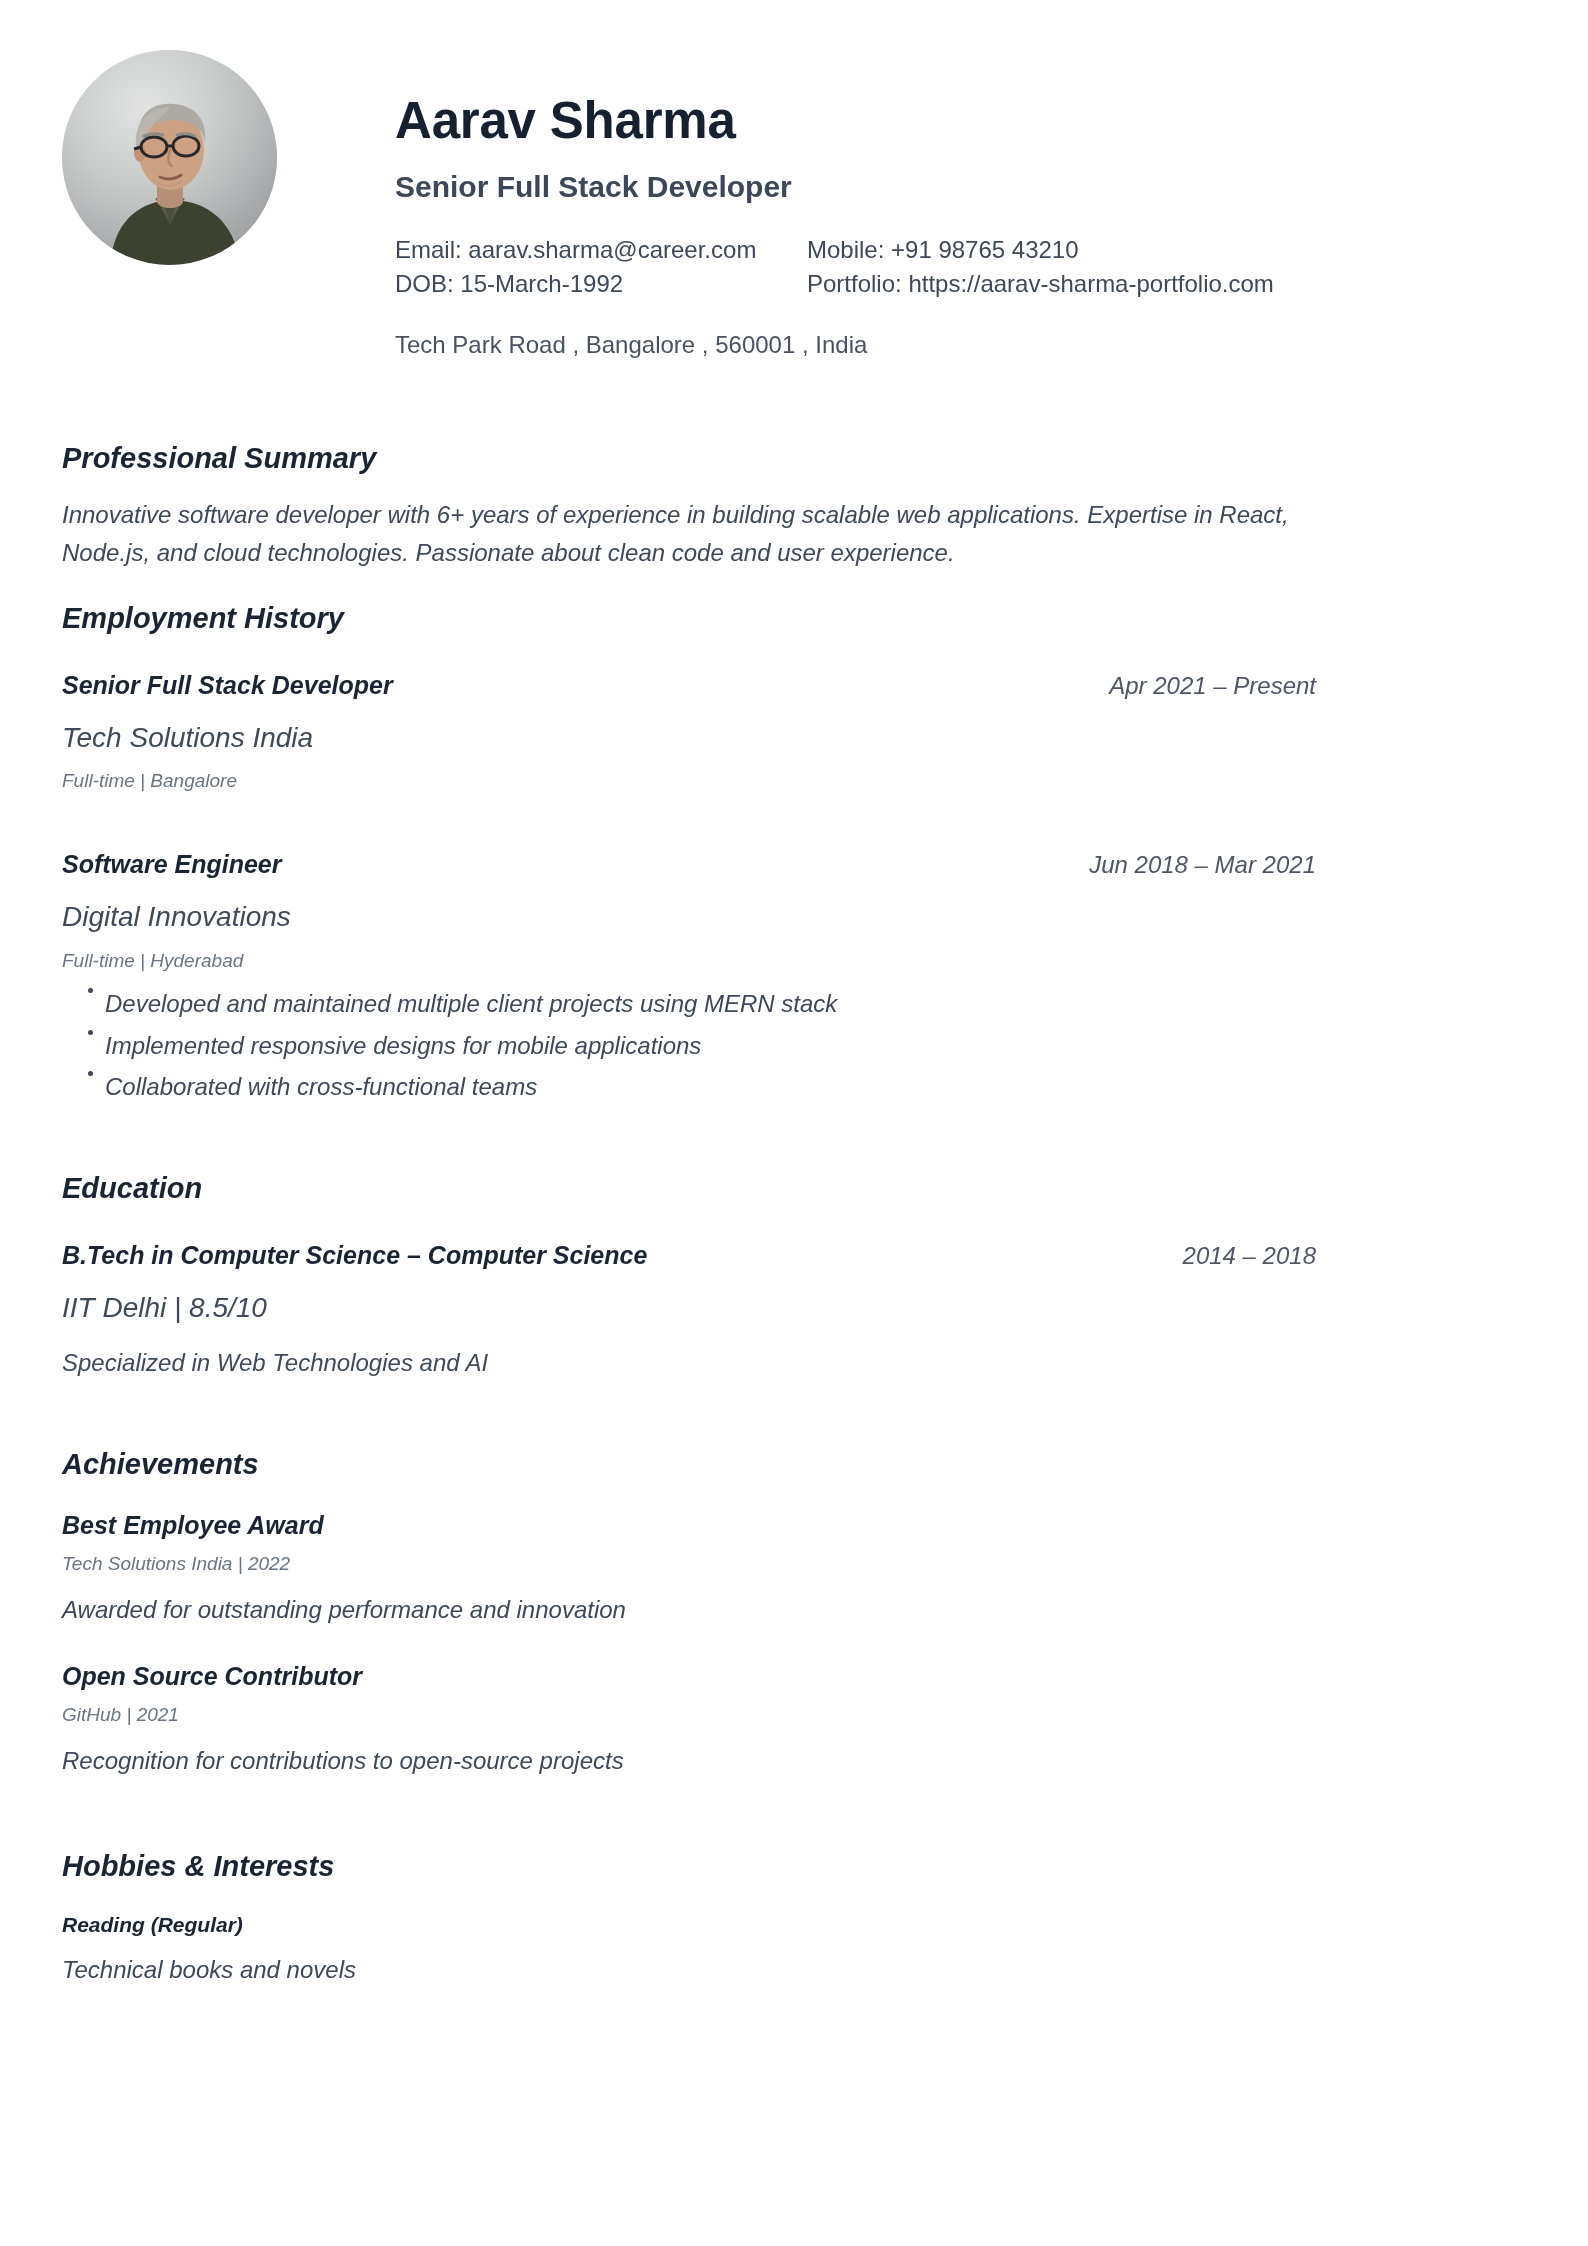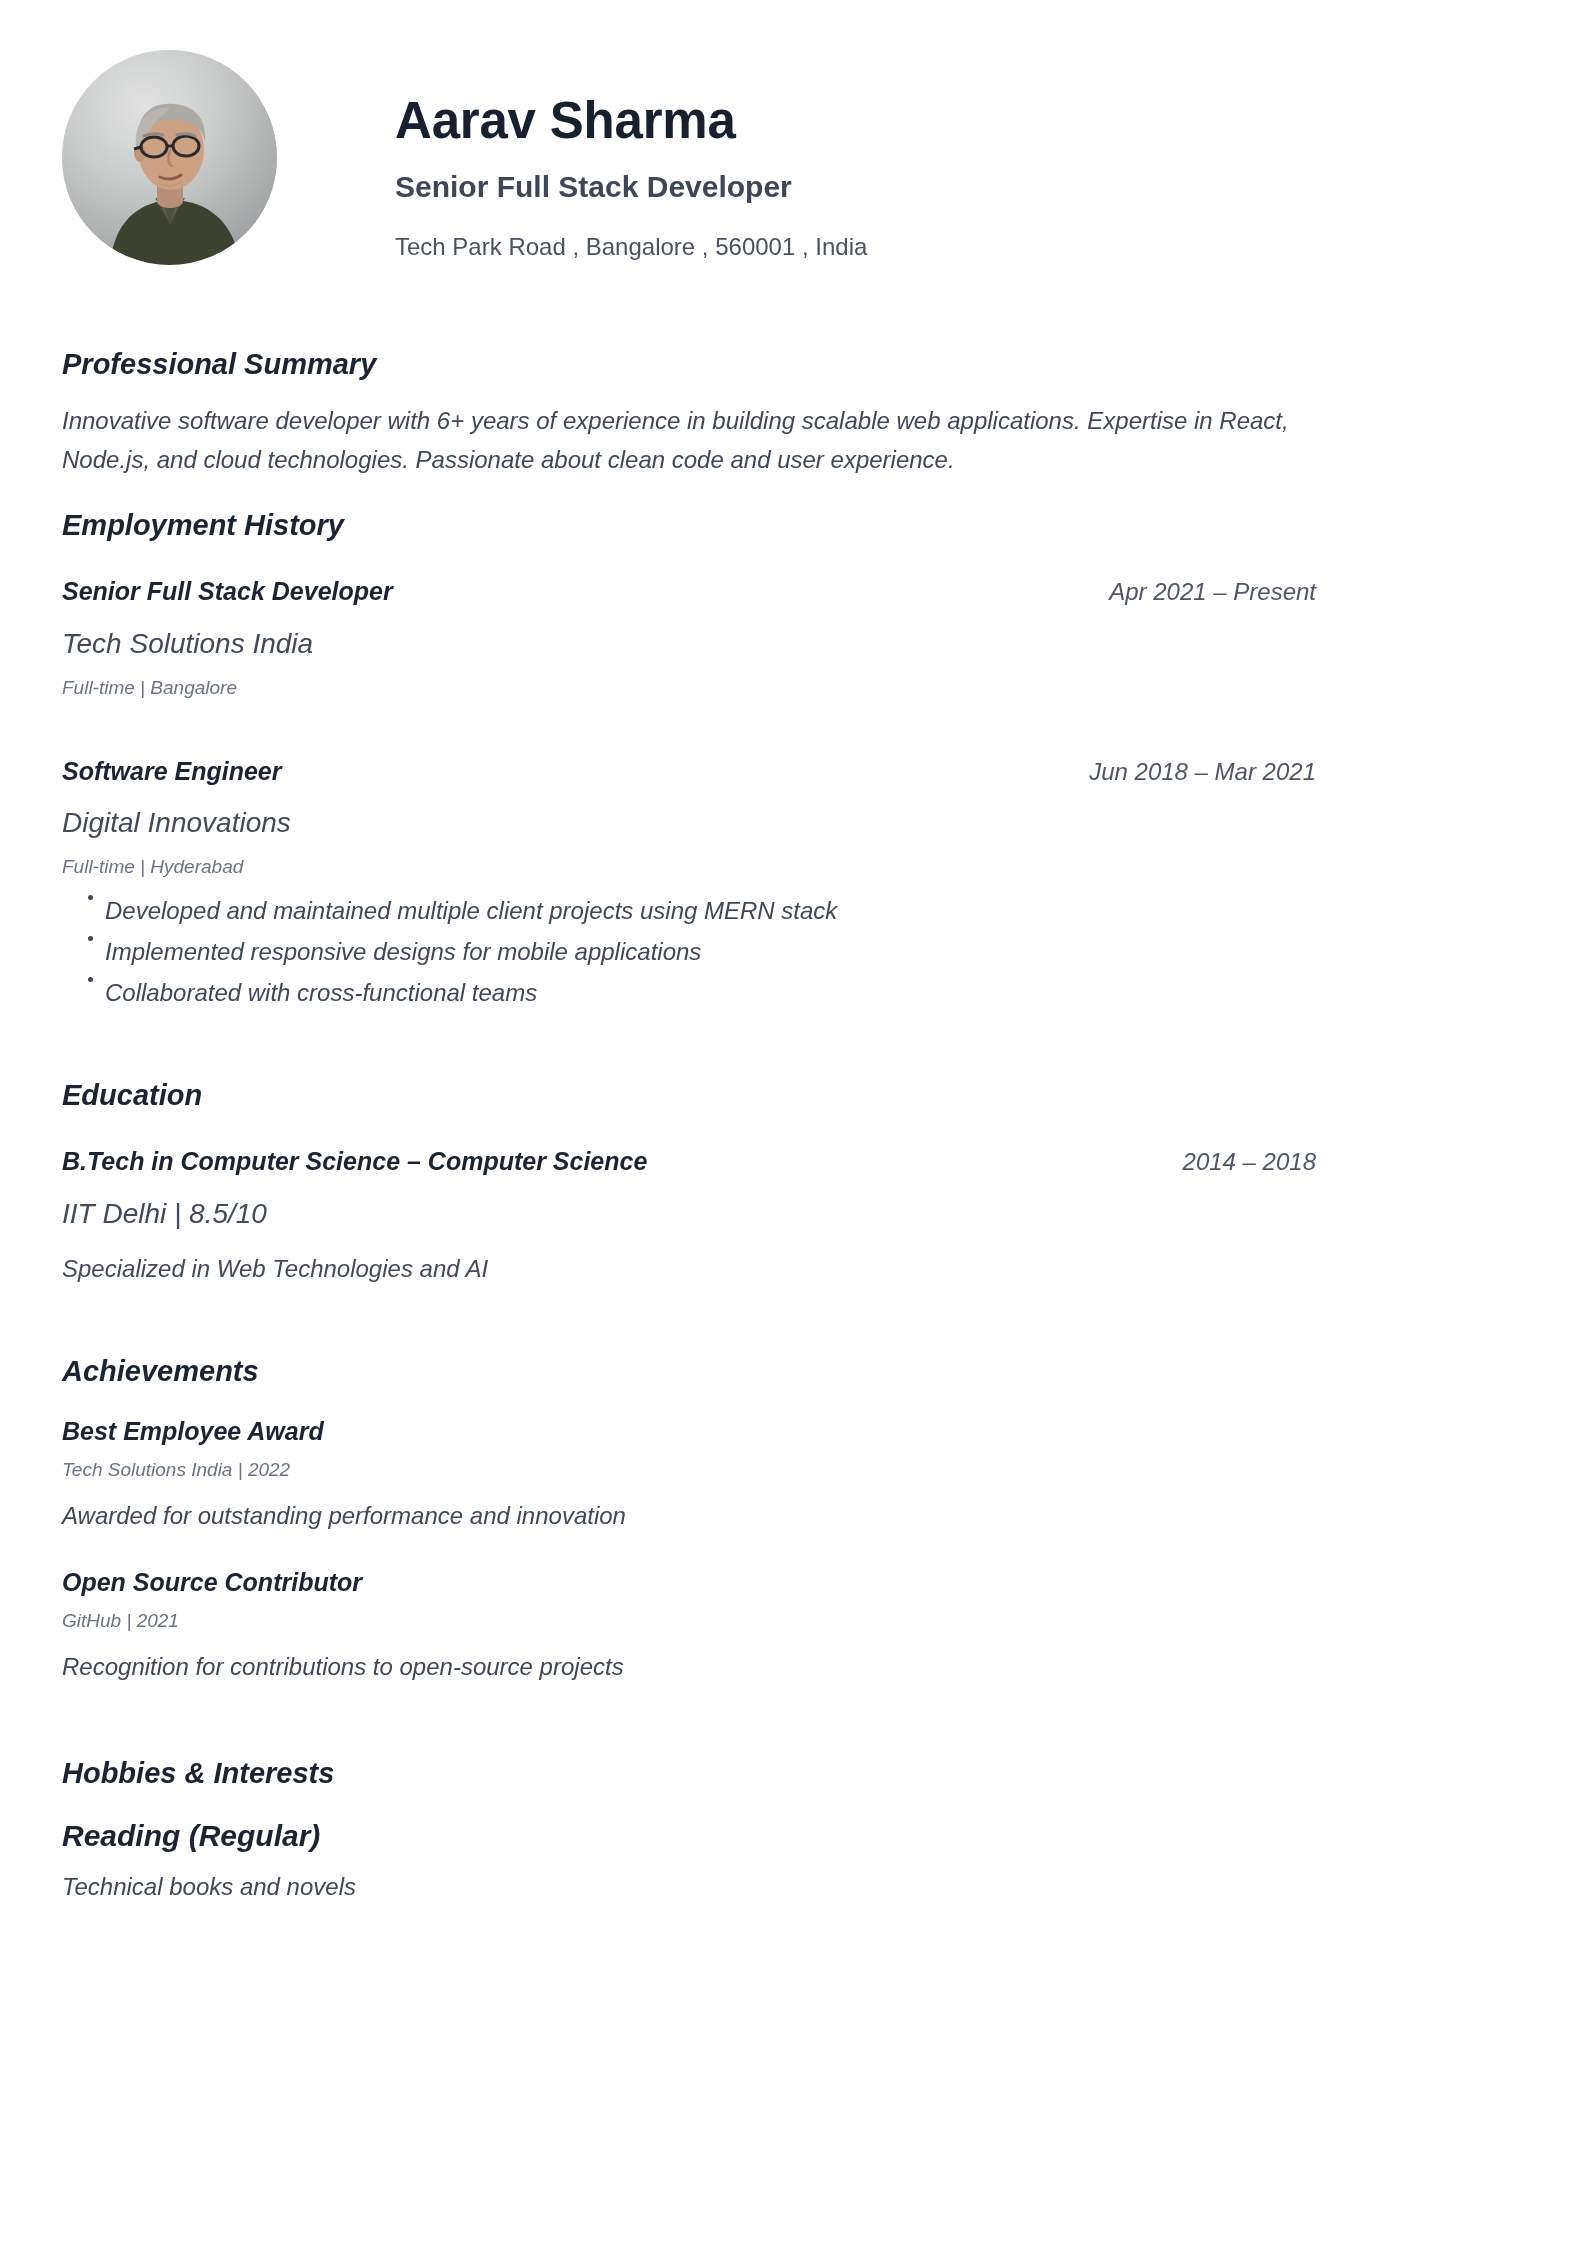--- a/index.html
+++ b/index.html
@@ -190,21 +190,21 @@
   .ach-desc {
     font-size: 24px;
     color: #3f4858;
     margin-top: 20px;
     line-height: 1.2;
   }
 
   
   .hobby { margin-top: 28px; }
   .hobby-title {
-    font-size: 30px;
+    font-size: 21px;
     font-weight: 700;
     color: #1a2433;
     line-height: 1.2;
   }
   .hobby-desc {
     font-size: 24px;
     color: #3f4858;
     margin-top: 19px;
     line-height: 1.2;
   }
@@ -264,20 +264,30 @@
             <path d="M96 133 q12 7 24 -2" stroke="#bd9178" stroke-width="2" fill="none" opacity="0.6"></path>
           </g>
         </svg>
       </div>
     </div>
 
     <div class="header-text">
       <div class="name">Aarav Sharma</div>
       <div class="job-title">Senior Full Stack Developer</div>
 
+      <div class="contact-grid">
+        <div class="contact-col left">
+          <div class="contact-line">Email: aarav.sharma@career.com</div>
+          <div class="contact-line">DOB: 15-March-1992</div>
+        </div>
+        <div class="contact-col right">
+          <div class="contact-line">Mobile: +91 98765 43210</div>
+          <div class="contact-line">Portfolio: https://aarav-sharma-portfolio.com</div>
+        </div>
+      </div>
 
       <div class="address-line">Tech Park Road , Bangalore , 560001 , India</div>
     </div>
   </div>
 
   <div class="body-wrap">
 
     <div class="section sec-summary">
       <div class="section-title">Professional Summary</div>
       <div class="summary-text">Innovative software developer with 6+ years of experience in building scalable web applications. Expertise in React, Node.js, and cloud technologies. Passionate about clean code and user experience.</div>

